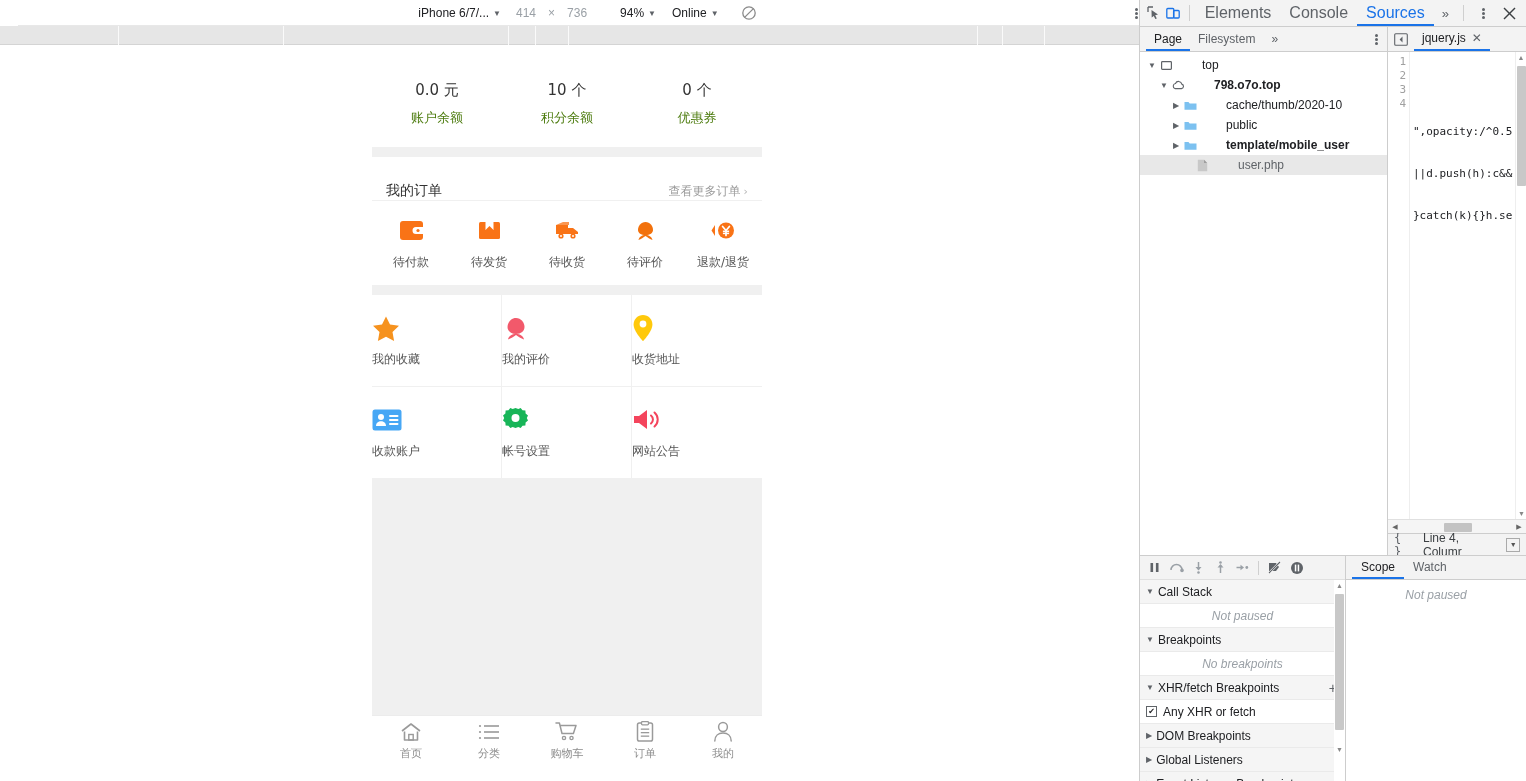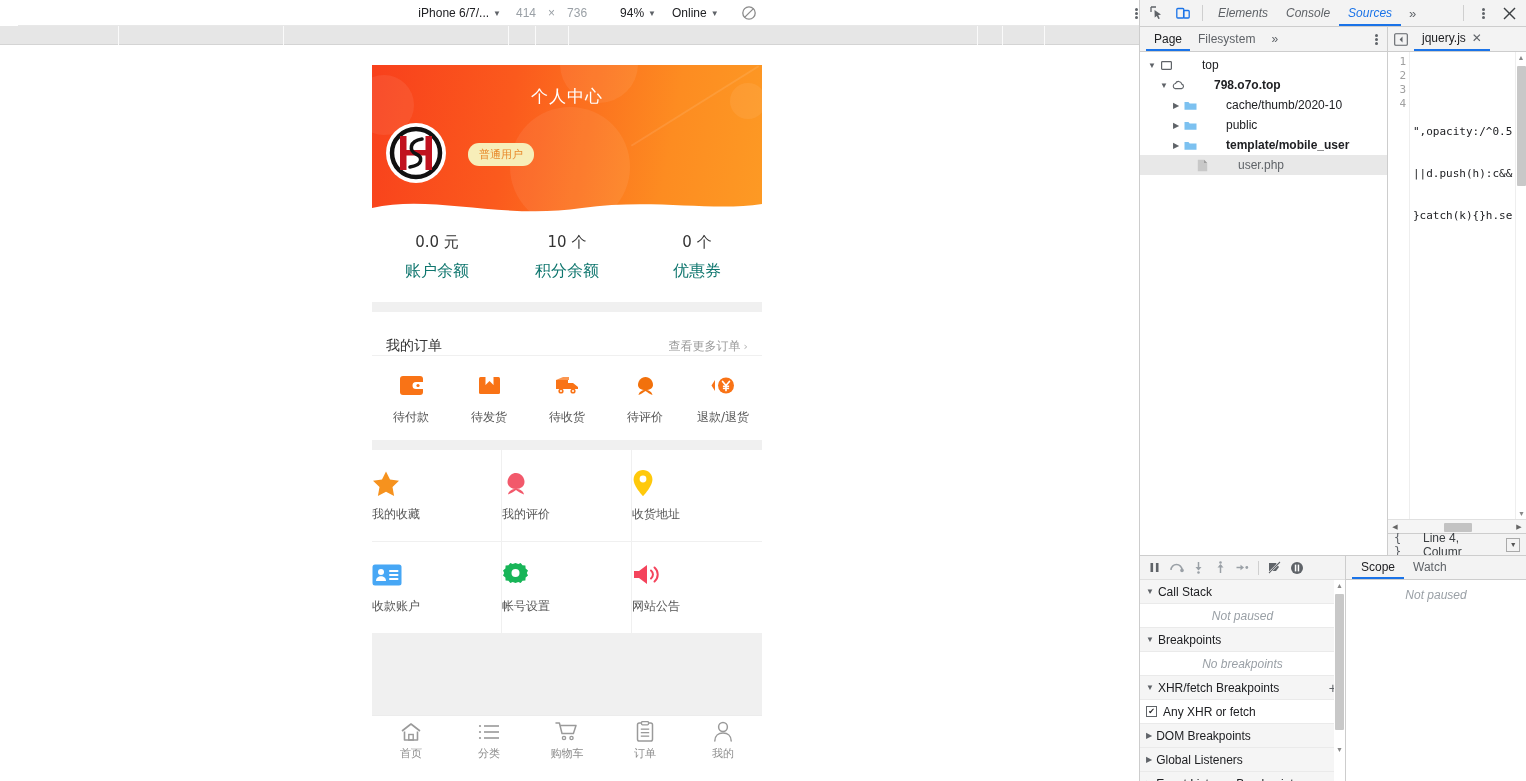--- a/index.html
+++ b/index.html
@@ -113,21 +113,21 @@
   }
 
   
   .ph-stats {
     background: #ffffff;
     display: flex;
     padding: 16px 0 20px 0;
   }
   .stat { flex: 1; text-align: center; }
   .stat-v { font-size: 15px; color: #333333; margin-bottom: 9px; }
-  .stat-l { font-size: 16px; color: #0f766e; }
+  .stat-l { font-size: 13px; color: #4d7c0f; }
 
   .ph-gap { height: 10px; background: #f0f0f0; }
 
   
   .ph-order { background: #ffffff; }
   .order-head {
     height: 44px; display: flex; align-items: flex-end;
     padding: 0 14px;
     border-bottom: 1px solid #f0f0f0;
   }
@@ -181,21 +181,21 @@
   #dt-tabbar {
     height: 27px; display: flex; align-items: center;
     background: #f3f3f3;
     border-bottom: 1px solid #cdcdcd;
     padding-left: 4px;
   }
   .ico-btn { width: 26px; height: 26px; display:flex;align-items:center;justify-content:center; }
   .vsep { width:1px; height:16px; background:#cfcfcf; margin: 0 6px; }
   .dt-tab {
     padding: 0 9px; height: 26px; line-height: 26px;
-    color: #5f6368; white-space:nowrap; font-size:12px;font-style:italic;
+    color: #5f6368; white-space:nowrap; font-size:16px;
   }
   .dt-tab.active { color: #1a73e8; border-bottom: 2px solid #1a73e8; }
   .dt-more { padding: 0 8px; color:#5f6368; font-size:13px; }
   #dt-tabbar .right { margin-left: auto; display:flex; align-items:center; }
 
   #dt-body { flex: 1; display: flex; min-height: 0; }
   #dt-left-col { width: 248px; display:flex; flex-direction:column; border-right:1px solid #cdcdcd; min-width:0;}
   #dt-right-col { flex:1; display:flex; flex-direction:column; min-width:0; }
 
   #nav-tabbar {
@@ -314,46 +314,20 @@
       <div class="ruler-tick" style="left:535px"></div>
       <div class="ruler-tick" style="left:568px"></div>
       <div class="ruler-tick" style="left:977px"></div>
       <div class="ruler-tick" style="left:1002px"></div>
       <div class="ruler-tick" style="left:1044px"></div>
 
     </div>
 
     <div id="phone-screen">
 
-      <div class="ph-header">
-        <div class="hdr-blob b1"></div>
-        <div class="hdr-blob b2"></div>
-        <div class="hdr-blob b3"></div>
-        <div class="hdr-blob b4"></div>
-        <div class="hdr-streak"></div>
-
-        <div class="ph-title">个人中心</div>
-
-        <div class="ph-avatar">
-          <svg width="58" height="58" viewBox="0 0 58 58">
-            <circle cx="29" cy="29" r="28" fill="#ffffff"></circle>
-            <circle cx="29" cy="29" r="24" fill="none" stroke="#111111" stroke-width="4.5"></circle>
-            <rect x="13" y="12" width="6.5" height="34" fill="#c1121f"></rect>
-            <rect x="38.5" y="12" width="6.5" height="34" fill="#c1121f"></rect>
-            <rect x="13" y="26" width="32" height="5.5" fill="#c1121f"></rect>
-            <path d="M35 15 C22 17, 22 27, 29 30 C36 33, 36 41, 23 43" fill="none" stroke="#111111" stroke-width="3.6" stroke-linecap="round"></path>
-          </svg>
-        </div>
-
-        <div class="ph-badge">普通用户</div>
-
-        <svg class="hdr-wave" viewBox="0 0 390 26" preserveAspectRatio="none">
-          <path d="M0,16 C60,2 130,28 210,16 C280,6 340,20 390,12 L390,26 L0,26 Z" fill="#ffffff"></path>
-        </svg>
-      </div>
 
       <div class="ph-stats">
         <div class="stat">
           <div class="stat-v">0.0 元</div>
           <div class="stat-l">账户余额</div>
         </div>
         <div class="stat">
           <div class="stat-v">10 个</div>
           <div class="stat-l">积分余额</div>
         </div>

